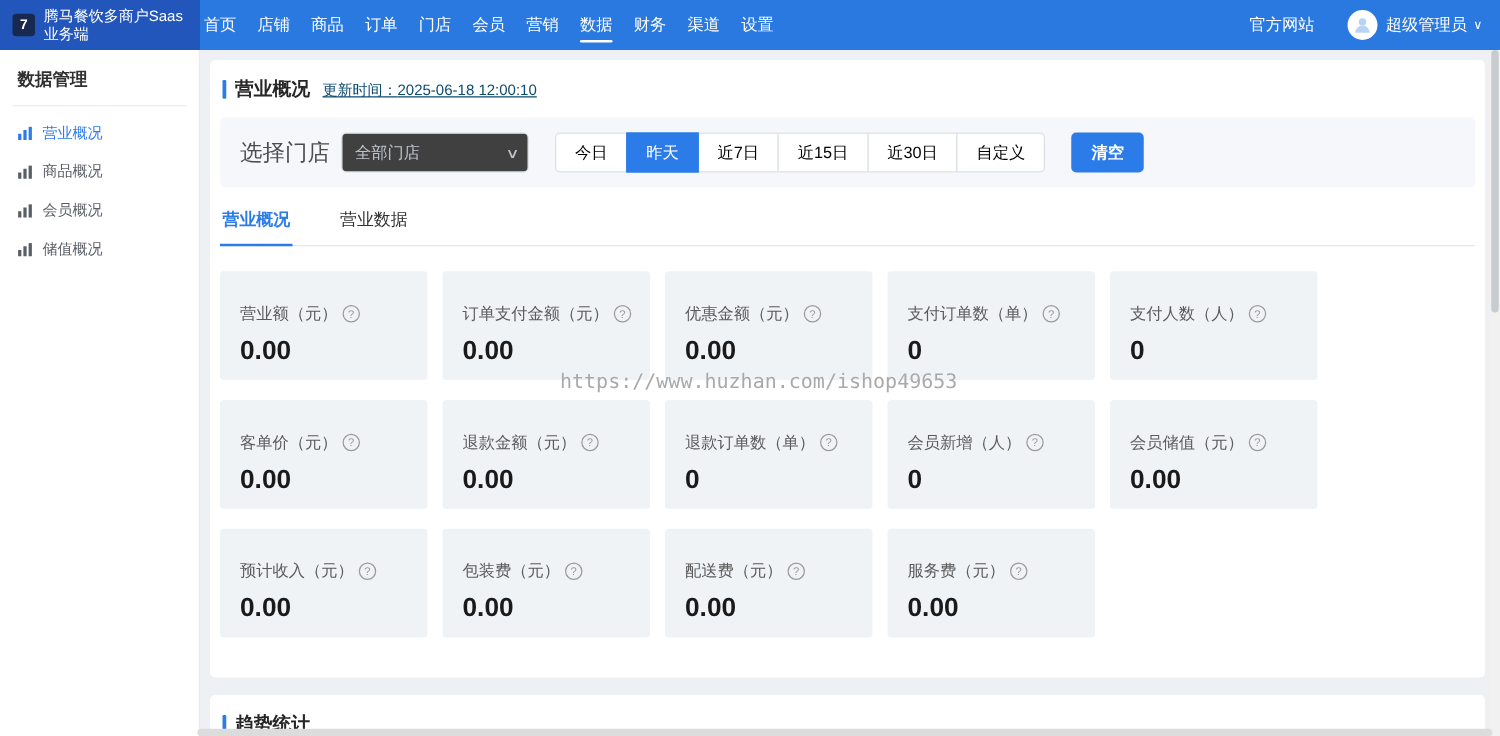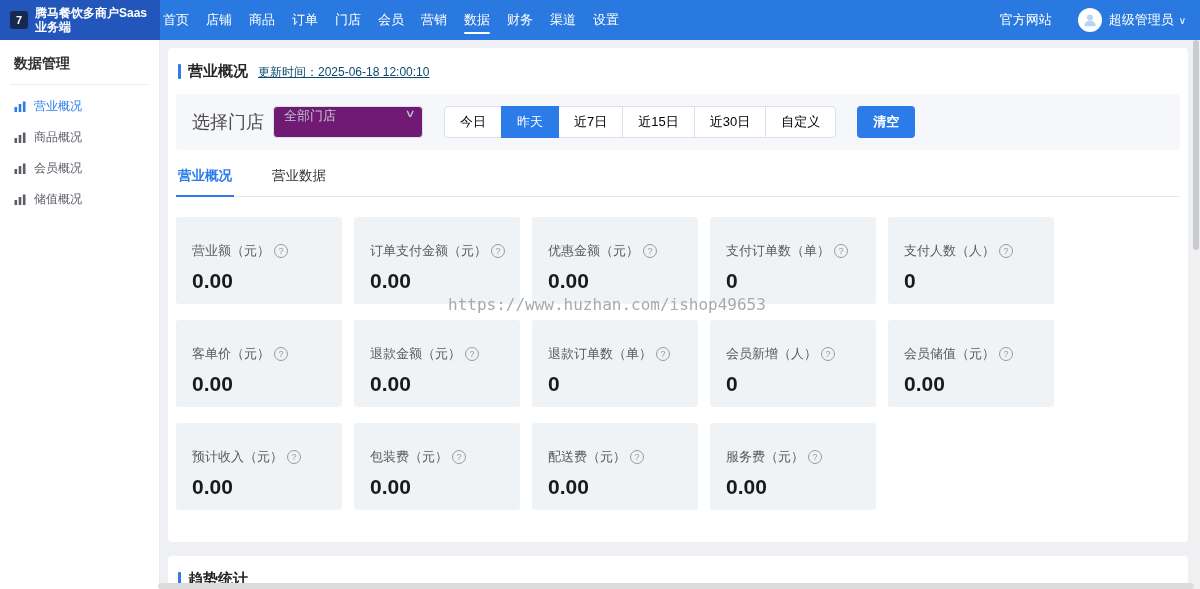--- a/index.html
+++ b/index.html
@@ -21,21 +21,21 @@
     width: 160px; height: 40px; background: #2356bb;
     display: flex; align-items: center; padding: 0 8px 0 10px; flex: none;
   }
   .brand-logo {
     width: 18px; height: 18px; border-radius: 3px; background: #17294e;
     color: #fff; font-size: 11px; font-weight: bold;
     display: flex; align-items: center; justify-content: center; flex: none;
     margin-right: 7px;
   }
   .brand-title {
-    color: #fff; font-size: 12px; font-weight: bold; line-height: 14px;
+    color: #fff; font-size: 12px; font-weight: normal; line-height: 14px;
     width: 126px;
   }
   .nav { display: flex; align-items: stretch; margin-left: 2px; gap: 15px; }
   .nav-item {
     color: #fff; font-size: 13px; display: flex; align-items: center;
     position: relative; cursor: pointer; padding: 0 1px; white-space: nowrap;
   }
   .nav-item.active::after {
     content: ""; position: absolute; left: 50%; transform: translateX(-50%);
     bottom: 6px; width: 26px; height: 2px; background: #fff; border-radius: 1px;
@@ -84,22 +84,22 @@
   .section-title { font-size: 15px; font-weight: bold; color: #262626; }
   .updated { font-size: 12px; color: #0c4a6e; margin-left: 10px; margin-top: 2px; text-decoration: underline; }
 
   
   .filter-bar {
     margin: 13px 8px 0 8px; height: 56px; background: #f5f7fa; border-radius: 4px;
     display: flex; align-items: center; padding: 0 16px;
   }
   .store-label { font-size: 18px; color: #4d4d4d; margin-right: 9px; white-space: nowrap; }
   .store-select {
-    width: 150px; height: 32px; background: #701a75; border: 1px solid #dcdfe6;
-    border-radius: 4px; display: flex; align-items: flex-start; padding: 0 8px 0 10px;
+    width: 150px; height: 32px; background: #404040; border: 1px solid #dcdfe6;
+    border-radius: 4px; display: flex; align-items: center; padding: 0 8px 0 10px;
     cursor: pointer;
   }
   .store-placeholder { color: #bfc4cc; font-size: 13px; flex: 1; }
   .select-chev { color: #c0c4cc; font-size: 11px; transform: scaleX(1.4); }
   .btn-group { display: flex; margin-left: 21px; }
   .date-btn {
     height: 32px; padding: 0 15px; background: #fff; border: 1px solid #dcdfe6;
     font-size: 13px; color: #000000; margin-left: -1px; cursor: pointer; position: relative;
     font-family: inherit; white-space: nowrap;
   }

